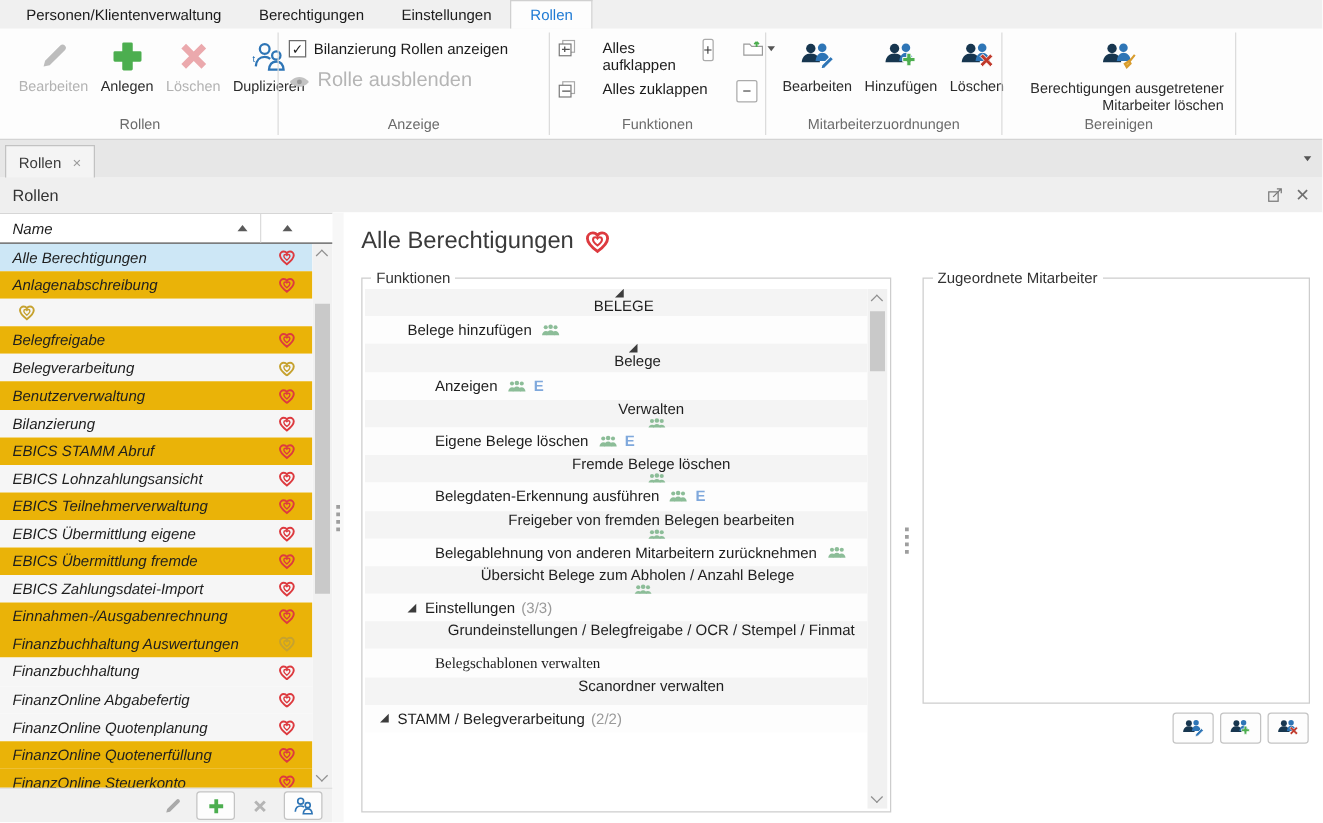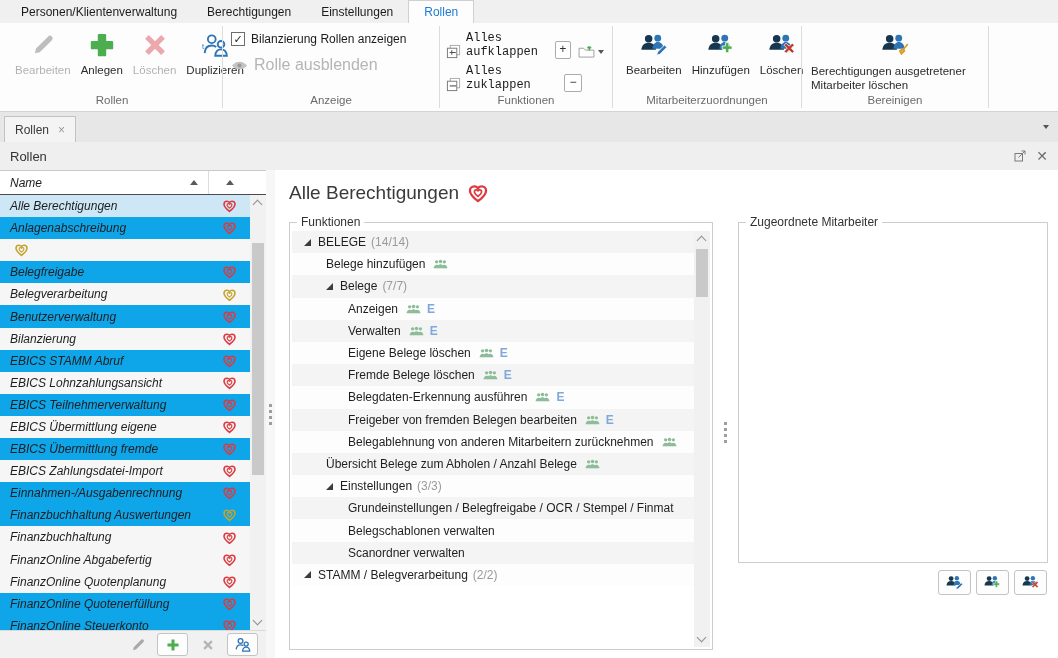--- a/index.html
+++ b/index.html
@@ -17,26 +17,26 @@
   .ribbon-group { display:flex; flex-direction:column; padding:1px 4px 0; }
   .rg-content { flex:1; display:flex; align-items:flex-start; }
   .rg-caption { height:17px; text-align:center; color:#6b6b6b; font-size:11.5px; flex:none; }
   .ribbon-sep { width:1px; background:#dcdcdc; margin:3px 2px; flex:none; }
   .rbtn { display:flex; flex-direction:column; align-items:center; padding:3px 5px 1px; font-size:11.5px; color:#2b2b2b; gap:1px; border-radius:2px; }
   .rbtn .ric { height:36px; display:flex; align-items:center; justify-content:center; }
   .rbtn.disabled { color:#b2b2b2; }
   .chk-row { display:flex; align-items:center; gap:6px; font-size:12px; margin:8px 2px 6px; color:#1b1b1b; }
   .checkbox { width:14px; height:14px; border:1px solid #6d6d6d; background:#fff; display:flex; align-items:center; justify-content:center; font-size:11px; color:#1b1b1b; }
   .dis-row { display:flex; align-items:center; gap:6px; font-size:16px; color:#b5b5b5; margin:4px 2px; }
-  .fk-row { display:flex; align-items:flex-end; gap:5px; margin-top:5px; font-size:12px; color:#1b1b1b;font-family:Liberation Mono, monospace; }
+  .fk-row { display:flex; align-items:flex-start; gap:21px; margin-top:5px; font-size:12px; color:#1b1b1b; }
   .fk-label { width:93px; }
   .sq-btn { width:18px; height:18px; border:1px solid #ababab; background:#fff; display:flex; align-items:center; justify-content:center; font-size:12px; color:#333; border-radius:2px; }
   .folder-btn { display:flex; align-items:center; gap:3px; padding:1px 2px; }
   .caret-down { width:0; height:0; border-left:3.5px solid transparent; border-right:3.5px solid transparent; border-top:4px solid #555; }
-  .two-line { width:168px; text-align:left; line-height:1.25; }
+  .two-line { width:168px; text-align:right; line-height:1.25; }
 
   
   .doc-strip { height:30px; background:#e7e7e7; display:flex; align-items:flex-end; padding-left:4px; position:relative; flex:none; }
   .doc-tab { height:26px; background:#f4f4f4; border:1px solid #c2c2c2; border-bottom:none; display:flex; align-items:center; gap:9px; padding:0 10px; font-size:12px; color:#3a3a3a; }
   .doc-tab .x { color:#9a9a9a; font-size:12px; }
   .doc-caret { position:absolute; right:9px; top:13px; }
 
   
   .panel-header { height:28px; background:#efefef; display:flex; align-items:center; padding:0 10px; font-size:13px; color:#333; flex:none; }
   .ph-icons { margin-left:auto; display:flex; align-items:center; gap:10px; }
@@ -47,21 +47,21 @@
 
   
   .left-panel { width:266px; flex:none; display:flex; flex-direction:column; background:#fff;font-style:italic; }
   .list-header { height:25px; flex:none; display:flex; align-items:center; font-size:12px; color:#1b1b1b; border-top:1px solid #c9c9c9; border-bottom:1px solid #4a4a4a; }
   .lh-name { flex:1; padding-left:10px; display:flex; align-items:center; }
   .lh-heart { width:42px; border-left:1px solid #dcdcdc; display:flex; justify-content:center; align-items:center; height:100%; }
   .lh-pad { width:16px; }
   .sort-asc { width:0; height:0; border-left:4.5px solid transparent; border-right:4.5px solid transparent; border-bottom:5px solid #5a5a5a; }
   .list-body { flex:1; position:relative; overflow:hidden; }
   .rows-wrap { position:absolute; left:0; right:16px; top:0; bottom:0; overflow:hidden; }
-  .role-row { height:22.1px; display:flex; align-items:center; font-size:12px; color:#1e1e1e; background:#0ea5e9; }
+  .role-row { height:22.1px; display:flex; align-items:center; font-size:12px; color:#1e1e1e; background:#eab308; }
   .role-row.odd { background:#f6f6f6; }
   .role-row.selected { background:#cde7f6; }
   .role-name { flex:1; padding-left:10px; white-space:nowrap; overflow:hidden; }
   .role-heart { width:42px; display:flex; justify-content:center; }
   .vscroll { position:absolute; right:0; top:0; bottom:0; width:16px; background:#f1f1f1; }
   .vscroll .thumb { position:absolute; left:2px; right:2px; background:#c9c9c9; }
   .chev { width:7px; height:7px; border-left:1.6px solid #8f8f8f; border-top:1.6px solid #8f8f8f; position:absolute; left:4px; }
   .chev.up { transform:rotate(45deg); top:6px; }
   .chev.dn { transform:rotate(225deg); bottom:6px; }
   .left-toolbar { height:28px; flex:none; background:#f1f1f1; border-top:1px solid #dadada; display:flex; align-items:center; justify-content:flex-end; gap:4px; padding-right:8px; }
@@ -76,21 +76,21 @@
   .detail-head { padding:12px 14px 0 14px; flex:none; }
   .detail-title { font-size:19px; color:#3a3a3a; display:flex; align-items:center; gap:8px; }
   .detail-desc { font-size:12px; color:#3f3f3f; margin-top:9px; padding-bottom:12px; border-bottom:1px solid #e3e3e3; }
   .boxes { flex:1; display:flex; padding:11px 10px 8px 14px; overflow:hidden; }
   fieldset { border:1px solid #cdcdcd; padding:0; }
   legend { font-size:12px; color:#333; margin-left:7px; padding:0 4px; }
   .func-box { width:424px; flex:none; position:relative; }
   .func-inner { position:absolute; left:2px; right:2px; top:2px; bottom:2px; overflow:hidden; }
   .tree-rows { position:absolute; left:0; right:16px; top:0; bottom:0; overflow:hidden; }
   .tree-row { height:22.2px; display:flex; align-items:center; font-size:12px; color:#1e1e1e; white-space:nowrap; overflow:hidden; background:#fdfdfd; }
-  .tree-row.odd { background:#f4f4f4; }
+  .tree-row.odd { background:#f4f4f4;flex-direction:column; }
   .tree-count { color:#9a9a9a; margin-left:5px; }
   .tree-exp { width:0; height:0; border-left:7px solid transparent; border-bottom:7px solid #3c3c3c; margin-right:7px; flex:none; }
   .e-badge { color:#7fa8dc; font-weight:bold; margin-left:6px; font-size:12px; }
   .tree-people { margin-left:8px; flex:none; display:flex; }
   .h-split { width:25px; flex:none; display:flex; flex-direction:column; align-items:center; justify-content:center; gap:3px; }
 
   
   .members-col { flex:1; display:flex; flex-direction:column; }
   .members-box { height:348px; flex:none; position:relative; }
   .m-inner { position:absolute; left:2px; right:2px; top:2px; bottom:2px; overflow:hidden; }
@@ -707,21 +707,21 @@
                   </span>
                 </div>
                 <div class="tree-row" style="padding-left: 34px;">
                   <span class="tree-exp"></span>
                   <span>Einstellungen</span>
                   <span class="tree-count">(3/3)</span>
                 </div>
                 <div class="tree-row odd" style="padding-left: 56px;">
                   <span>Grundeinstellungen / Belegfreigabe / OCR / Stempel / Finmat</span>
                 </div>
-                <div class="tree-row" style="padding-left: 56px;">
+                <div class="tree-row" style="padding-left: 56px; font-family: Liberation Serif, serif;">
                   <span>Belegschablonen verwalten</span>
                 </div>
                 <div class="tree-row odd" style="padding-left: 56px;">
                   <span>Scanordner verwalten</span>
                 </div>
                 <div class="tree-row" style="padding-left: 12px;">
                   <span class="tree-exp"></span>
                   <span>STAMM / Belegverarbeitung</span>
                   <span class="tree-count">(2/2)</span>
                 </div>

